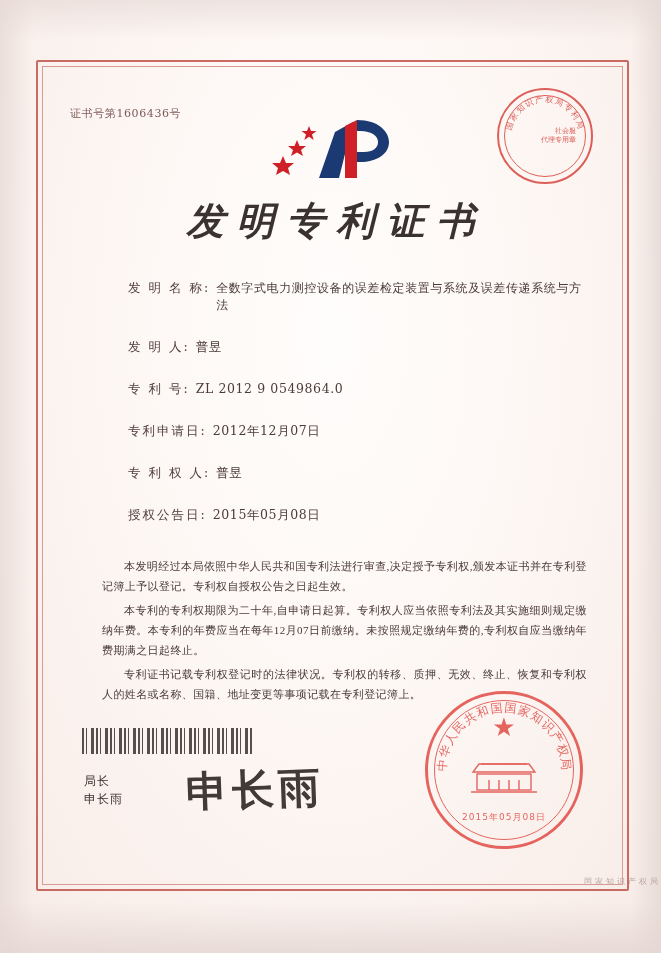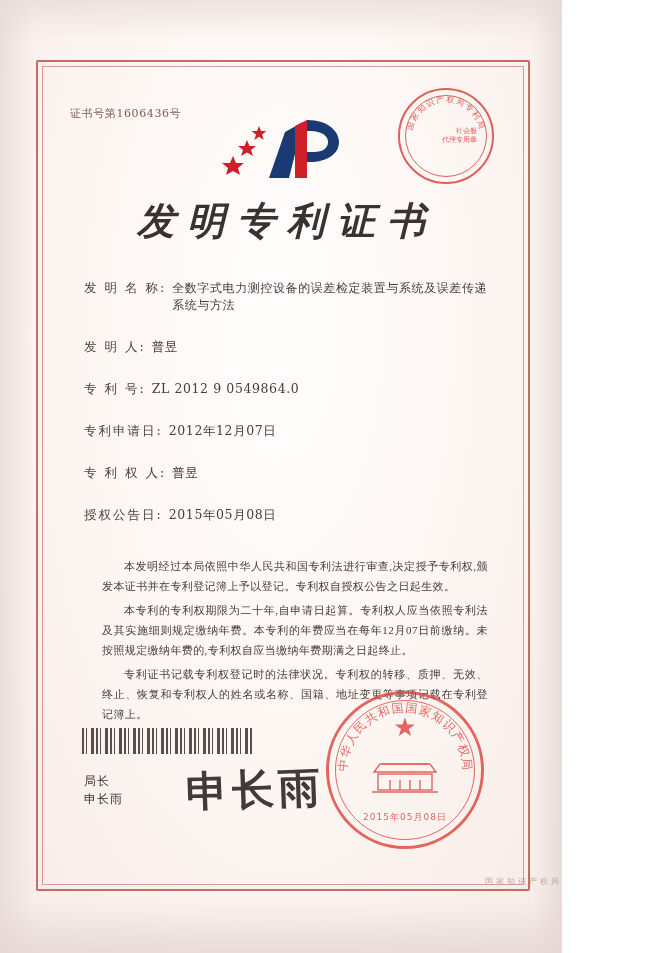--- a/index.html
+++ b/index.html
@@ -9,21 +9,21 @@
   }
   body {
     width: 661px;
     height: 953px;
     overflow: hidden;
     font-family: "DejaVu Sans", sans-serif;
   }
 
   #certificate {
     position: relative;
-    width: 562px;
+    width: 661px;
     height: 953px;
     background: #fdf8f6;
     background-image:
       radial-gradient(ellipse at 50% 35%, #fffdfc 0%, #fdf7f4 45%, #f7ebe6 100%);
     overflow: hidden;
   }
 
   
   .paper-shade-left {
     position: absolute; left: 0; top: 0; width: 34px; height: 100%;
@@ -129,20 +129,21 @@
     position: absolute;
     left: 84px; top: 280px; right: 70px;
   }
   .field-row {
     display: flex;
     align-items: baseline;
     margin-bottom: 25px;
     font-family: "DejaVu Serif", serif;
     color: #4b3b39;
     font-size: 12.5px;
+    margin-left: 44px;
   }
   .field-label {
     white-space: nowrap;
     letter-spacing: 2px;
     color: #53403e;
     margin-right: 6px;
   }
   .field-value {
     color: #4b3b39;
     letter-spacing: .6px;

